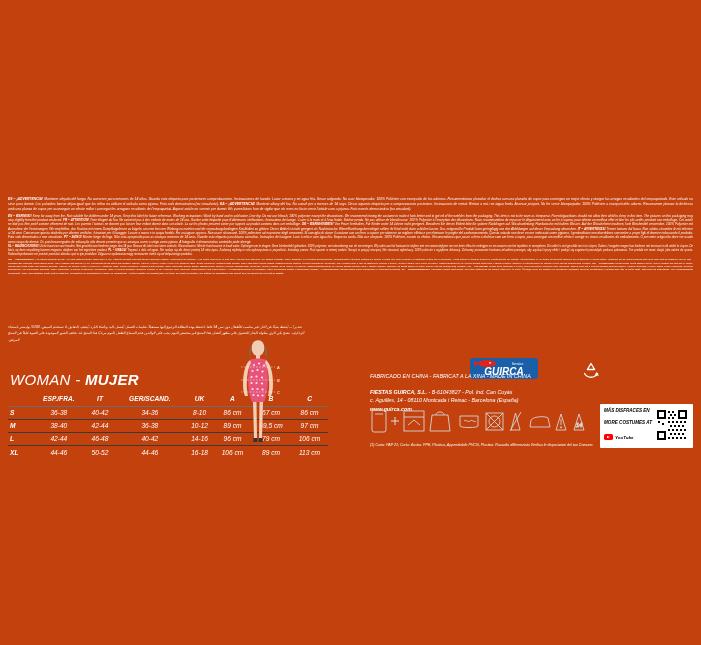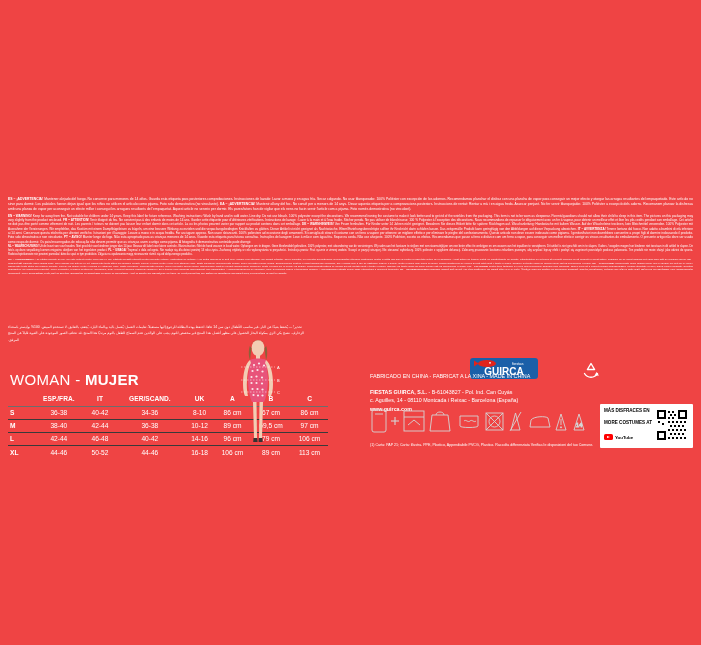--- a/index.html
+++ b/index.html
@@ -1,17 +1,17 @@
 <!DOCTYPE html>
 <html><head>
 <meta charset="utf-8">
 <style>
   html,body{margin:0;padding:0;background:#000;}
   body{width:701px;height:645px;position:relative;font-family:"Liberation Sans",sans-serif;color:#fff;overflow:hidden;}
-  .page{position:absolute;inset:0;background:#ef4444;}
+  .page{position:absolute;inset:0;background:#c2410c;font-style:italic;}
 
   
   .warnings{position:absolute;left:8px;top:197px;width:685px;color:#fff;
     font-size:3.1px;line-height:1.42;text-align:justify;letter-spacing:.01em;}
   .warnings p{margin:0 0 1.6px 0;}
   .warnings b{font-weight:bold;}
   .warn-blockA{font-size:3.35px;line-height:1.5;}
   .warn-blockB{font-size:3.05px;line-height:1.42;}
   .warn-blockC{font-size:2.65px;line-height:1.4;}
   .warn-blockD{font-size:2.5px;line-height:1.38;}

